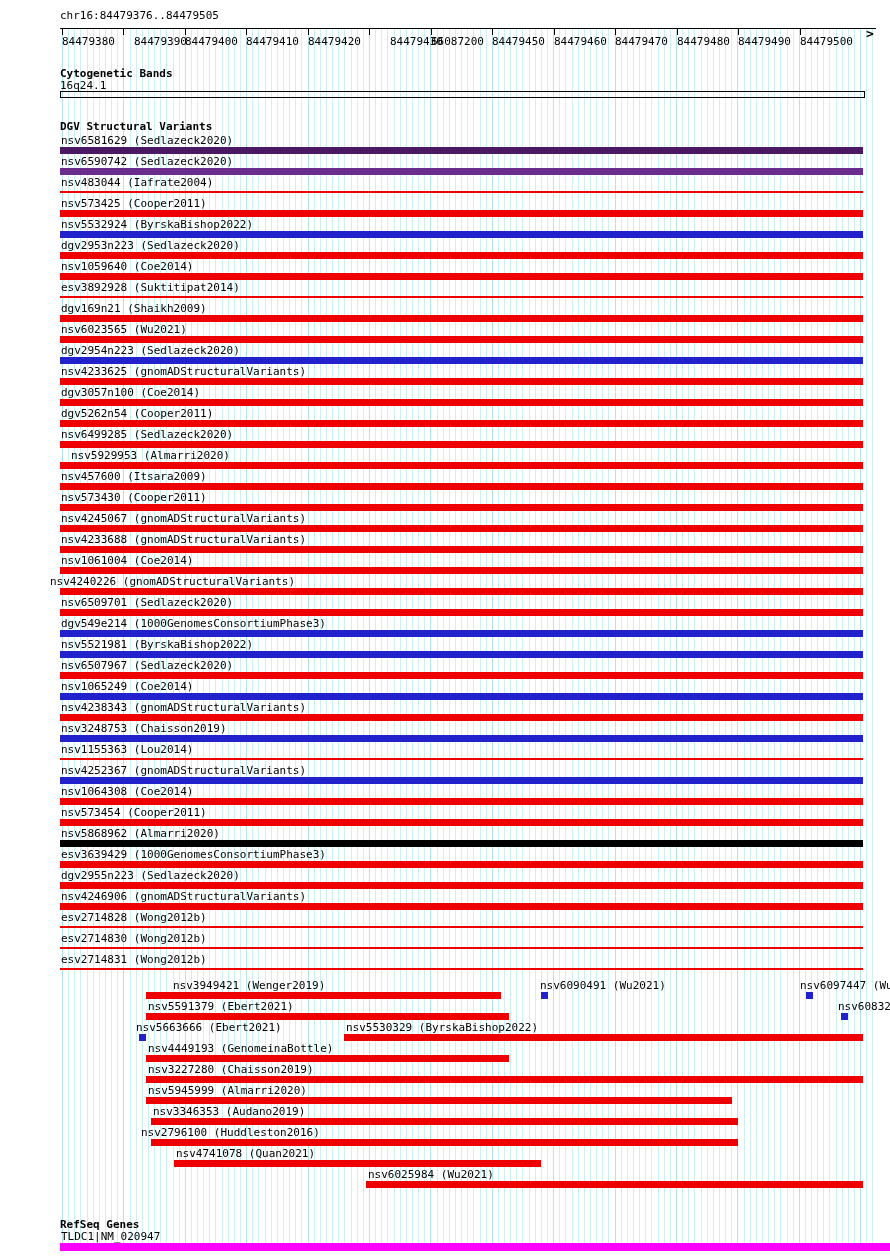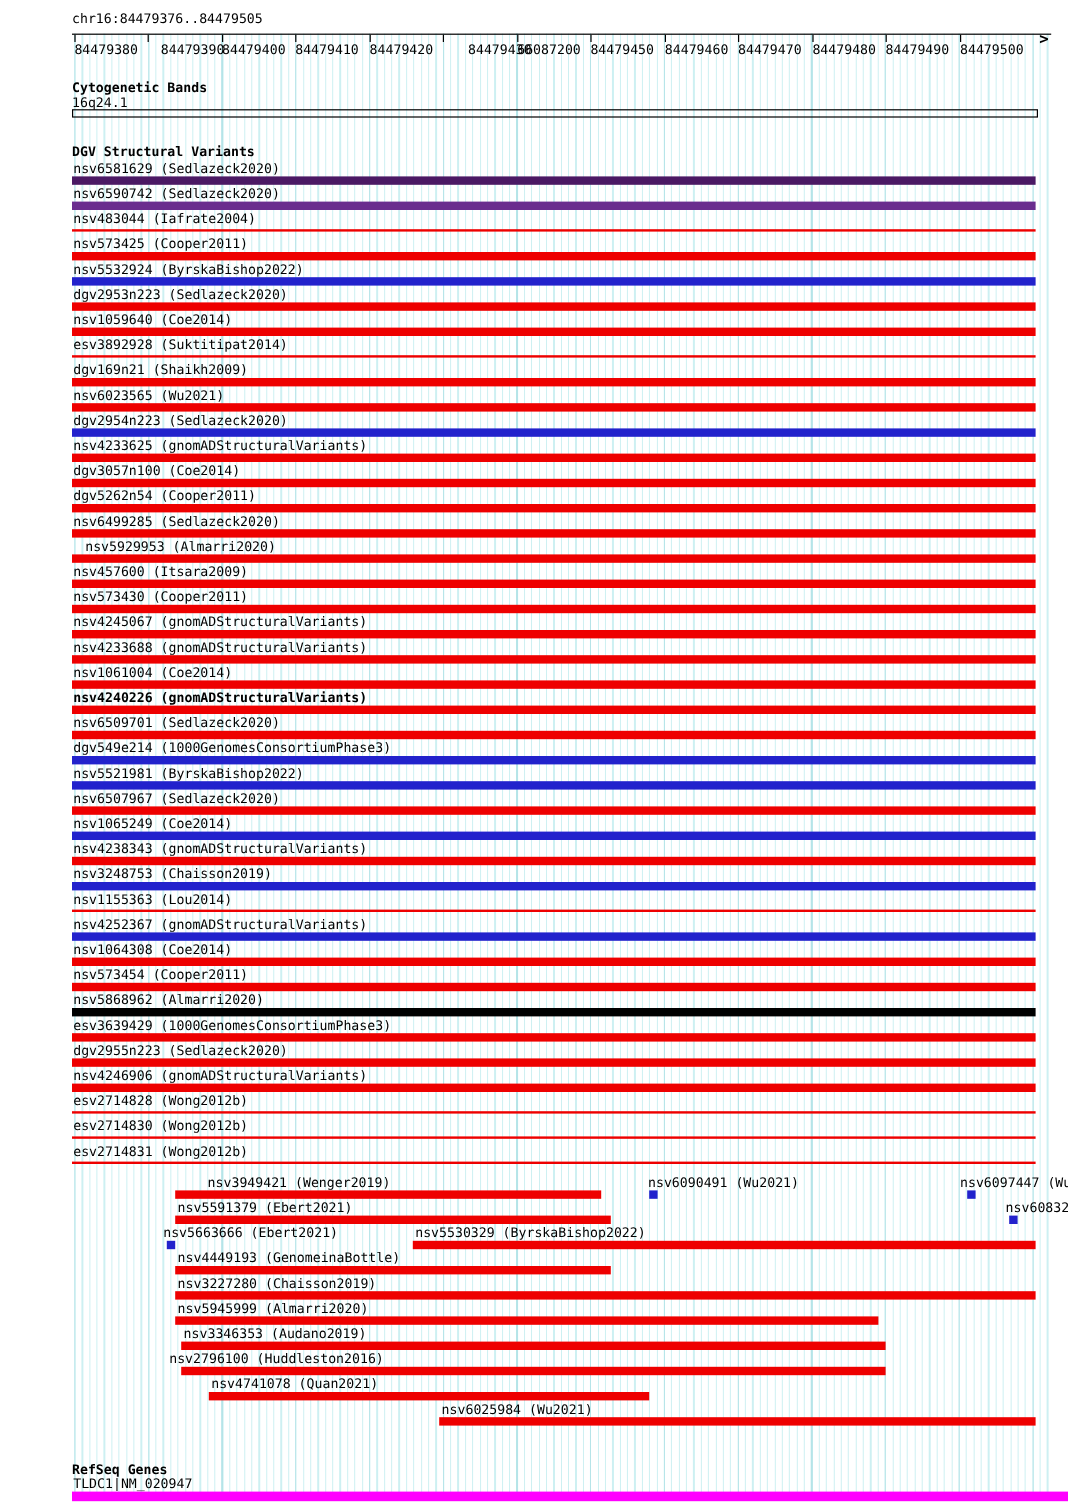--- a/index.html
+++ b/index.html
@@ -112,21 +112,21 @@
     <div class="abs v-label" style="left: 61px; top: 471px;">nsv457600 (Itsara2009)</div>
     <div class="abs v-bar" style="left: 60px; top: 483px; width: 803px; height: 7px; background: rgb(238, 0, 0);"></div>
     <div class="abs v-label" style="left: 61px; top: 492px;">nsv573430 (Cooper2011)</div>
     <div class="abs v-bar" style="left: 60px; top: 504px; width: 803px; height: 7px; background: rgb(238, 0, 0);"></div>
     <div class="abs v-label" style="left: 61px; top: 513px;">nsv4245067 (gnomADStructuralVariants)</div>
     <div class="abs v-bar" style="left: 60px; top: 525px; width: 803px; height: 7px; background: rgb(238, 0, 0);"></div>
     <div class="abs v-label" style="left: 61px; top: 534px;">nsv4233688 (gnomADStructuralVariants)</div>
     <div class="abs v-bar" style="left: 60px; top: 546px; width: 803px; height: 7px; background: rgb(238, 0, 0);"></div>
     <div class="abs v-label" style="left: 61px; top: 555px;">nsv1061004 (Coe2014)</div>
     <div class="abs v-bar" style="left: 60px; top: 567px; width: 803px; height: 7px; background: rgb(238, 0, 0);"></div>
-    <div class="abs v-label" style="left: 61px; top: 576px; font-weight: bold;">nsv4240226 (gnomADStructuralVariants)</div>
+    <div class="abs v-label" style="left: 50px; top: 576px;">nsv4240226 (gnomADStructuralVariants)</div>
     <div class="abs v-bar" style="left: 60px; top: 588px; width: 803px; height: 7px; background: rgb(238, 0, 0);"></div>
     <div class="abs v-label" style="left: 61px; top: 597px;">nsv6509701 (Sedlazeck2020)</div>
     <div class="abs v-bar" style="left: 60px; top: 609px; width: 803px; height: 7px; background: rgb(238, 0, 0);"></div>
     <div class="abs v-label" style="left: 61px; top: 618px;">dgv549e214 (1000GenomesConsortiumPhase3)</div>
     <div class="abs v-bar" style="left: 60px; top: 630px; width: 803px; height: 7px; background: rgb(34, 34, 204);"></div>
     <div class="abs v-label" style="left: 61px; top: 639px;">nsv5521981 (ByrskaBishop2022)</div>
     <div class="abs v-bar" style="left: 60px; top: 651px; width: 803px; height: 7px; background: rgb(34, 34, 204);"></div>
     <div class="abs v-label" style="left: 61px; top: 660px;">nsv6507967 (Sedlazeck2020)</div>
     <div class="abs v-bar" style="left: 60px; top: 672px; width: 803px; height: 7px; background: rgb(238, 0, 0);"></div>
     <div class="abs v-label" style="left: 61px; top: 681px;">nsv1065249 (Coe2014)</div>

